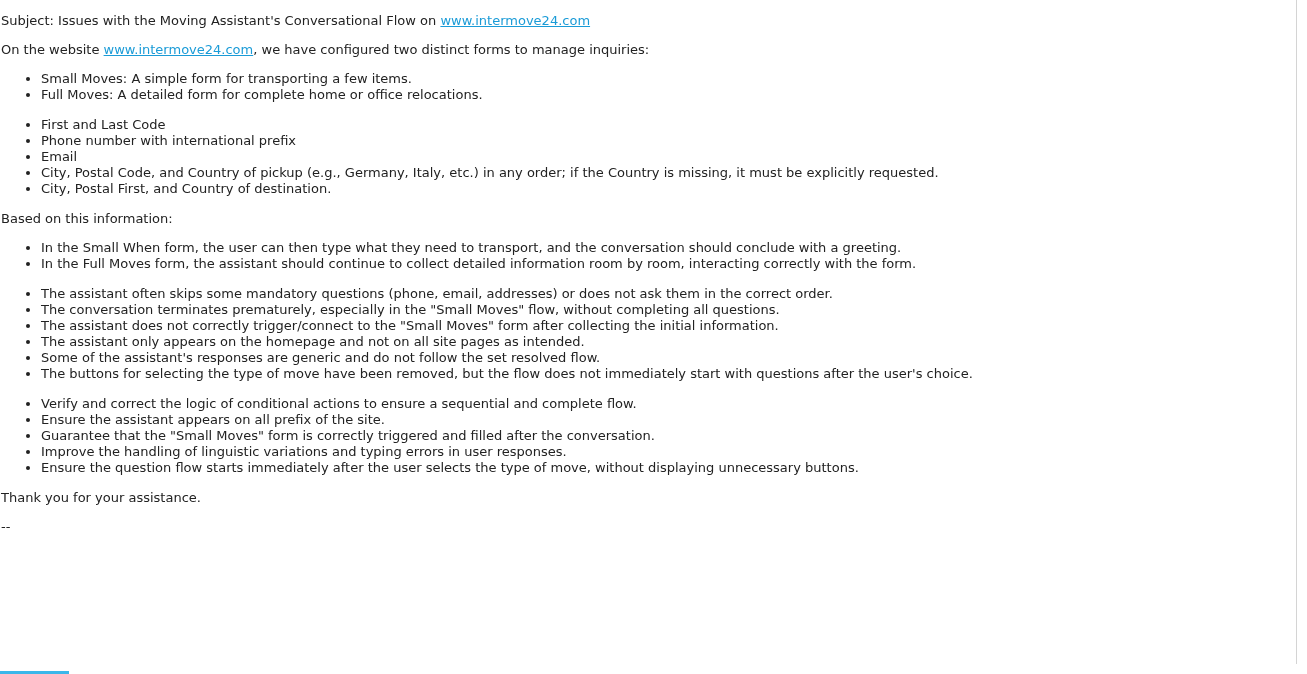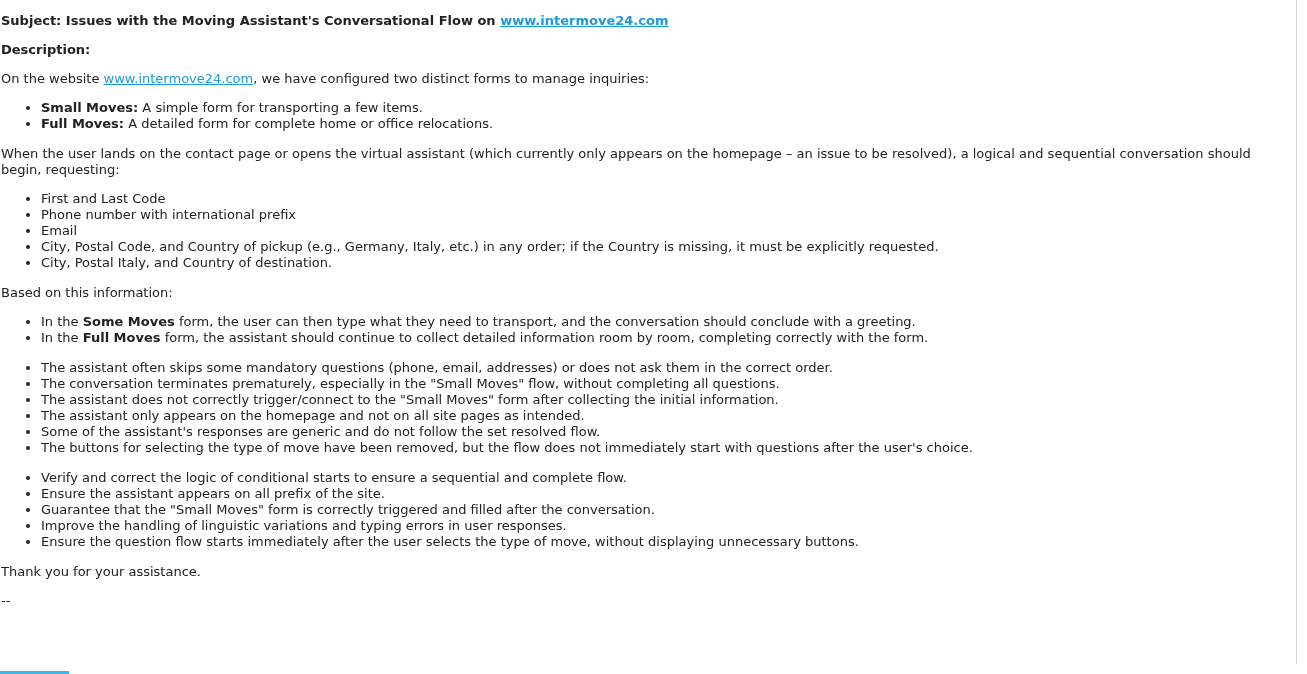--- a/index.html
+++ b/index.html
@@ -26,21 +26,21 @@
     p {
       margin: 0 0 13px 0;
     }
     ul {
       margin: 0 0 14px 0;
       padding-left: 40px;
     }
     li {
       margin: 0;
     }
-    .bold { font-weight: bold; }
+    .bold { font-weight: normal; }
     a.link {
       color: #1a9bd7;
       text-decoration: underline;
     }
     .right-border {
       position: absolute;
       left: 1296px;
       top: 0;
       width: 1px;
       height: 664px;
@@ -55,59 +55,57 @@
       background: #3bb7ea;
     }
   </style>
 </head>
 <body>
 
 <div class="content">
 
   <p class="bold"><span>Subject: Issues with the Moving Assistant's Conversational Flow on </span><a class="link">www.intermove24.com</a></p>
 
-  <p class="bold">Description:</p>
 
   <p><span>On the website </span><a class="link">www.intermove24.com</a><span>, we have configured two distinct forms to manage inquiries:</span></p>
 
   <ul>
     <li><span class="bold">Small Moves:</span><span> A simple form for transporting a few items.</span></li>
     <li><span class="bold">Full Moves:</span><span> A detailed form for complete home or office relocations.</span></li>
   </ul>
 
-  <p>When the user lands on the contact page or opens the virtual assistant (which currently only appears on the homepage – an issue to be resolved), a logical and sequential conversation should begin, requesting:</p>
 
   <ul>
     <li>First and Last Code</li>
     <li>Phone number with international prefix</li>
     <li>Email</li>
     <li>City, Postal Code, and Country of pickup (e.g., Germany, Italy, etc.) in any order; if the Country is missing, it must be explicitly requested.</li>
-    <li>City, Postal Italy, and Country of destination.</li>
+    <li>City, Postal First, and Country of destination.</li>
   </ul>
 
   <p>Based on this information:</p>
 
   <ul>
-    <li><span>In the </span><span class="bold">Some Moves</span><span> form, the user can then type what they need to transport, and the conversation should conclude with a greeting.</span></li>
-    <li><span>In the </span><span class="bold">Full Moves</span><span> form, the assistant should continue to collect detailed information room by room, completing correctly with the form.</span></li>
+    <li><span>In the </span><span class="bold">Small When</span><span> form, the user can then type what they need to transport, and the conversation should conclude with a greeting.</span></li>
+    <li><span>In the </span><span class="bold">Full Moves</span><span> form, the assistant should continue to collect detailed information room by room, interacting correctly with the form.</span></li>
   </ul>
 
 
   <ul>
     <li>The assistant often skips some mandatory questions (phone, email, addresses) or does not ask them in the correct order.</li>
     <li>The conversation terminates prematurely, especially in the "Small Moves" flow, without completing all questions.</li>
     <li>The assistant does not correctly trigger/connect to the "Small Moves" form after collecting the initial information.</li>
     <li>The assistant only appears on the homepage and not on all site pages as intended.</li>
     <li>Some of the assistant's responses are generic and do not follow the set resolved flow.</li>
     <li>The buttons for selecting the type of move have been removed, but the flow does not immediately start with questions after the user's choice.</li>
   </ul>
 
 
   <ul>
-    <li>Verify and correct the logic of conditional starts to ensure a sequential and complete flow.</li>
+    <li>Verify and correct the logic of conditional actions to ensure a sequential and complete flow.</li>
     <li>Ensure the assistant appears on all prefix of the site.</li>
     <li>Guarantee that the "Small Moves" form is correctly triggered and filled after the conversation.</li>
     <li>Improve the handling of linguistic variations and typing errors in user responses.</li>
     <li>Ensure the question flow starts immediately after the user selects the type of move, without displaying unnecessary buttons.</li>
   </ul>
 
   <p>Thank you for your assistance.</p>
 
   <p>--</p>
 </div>

